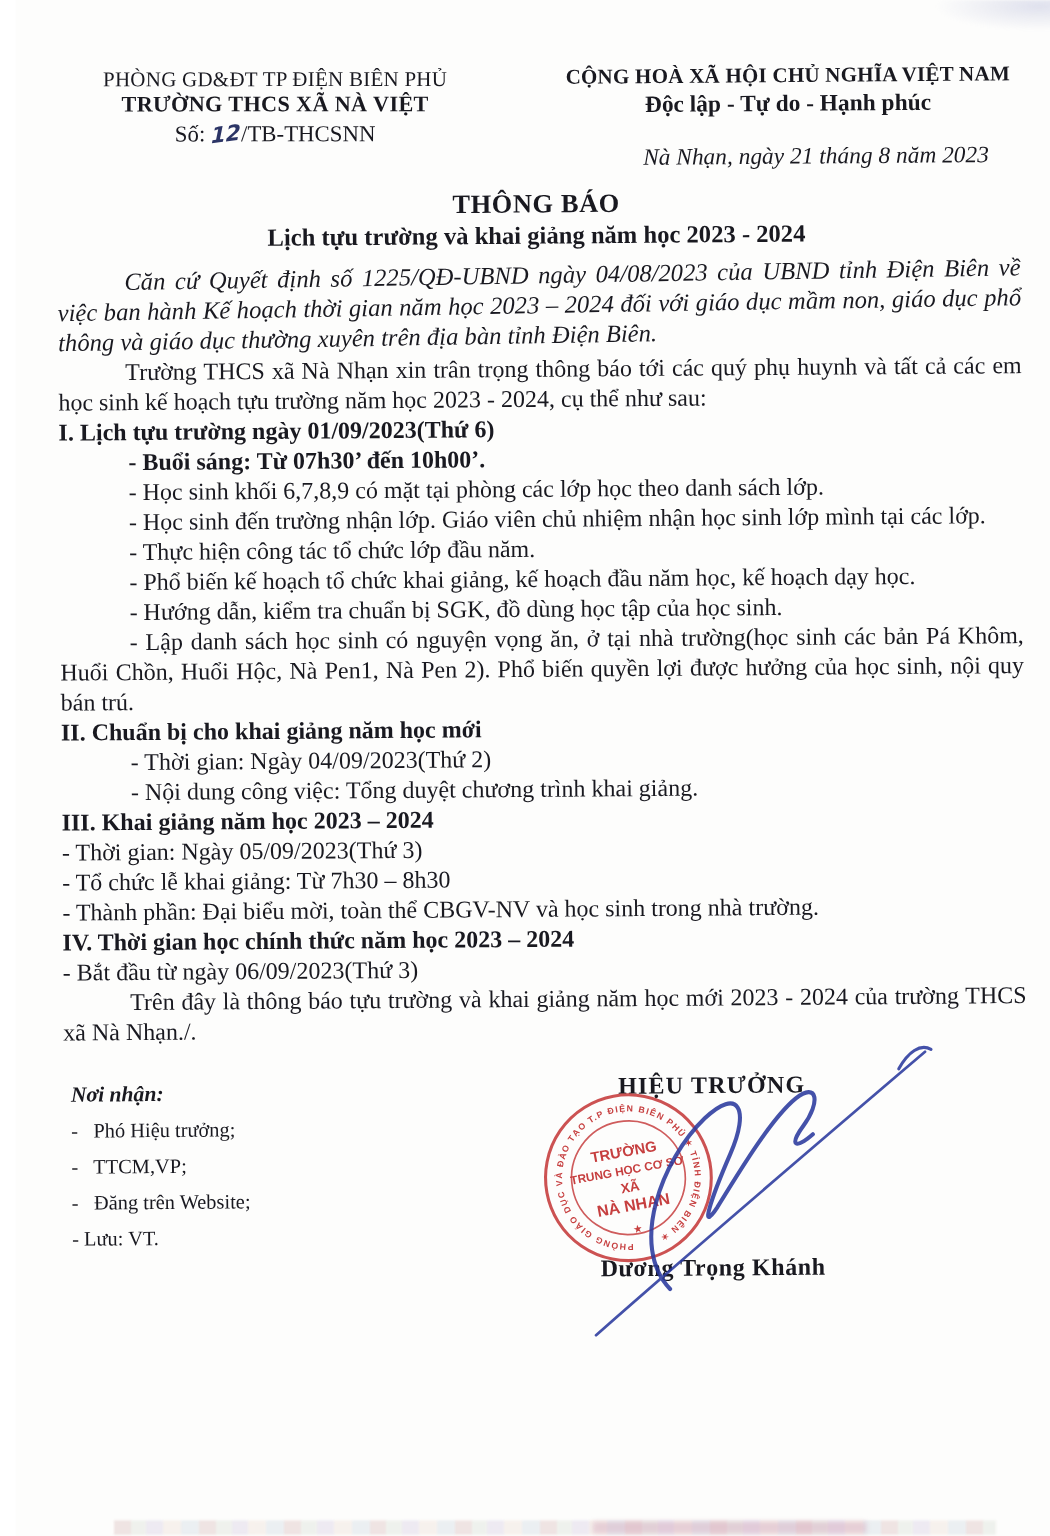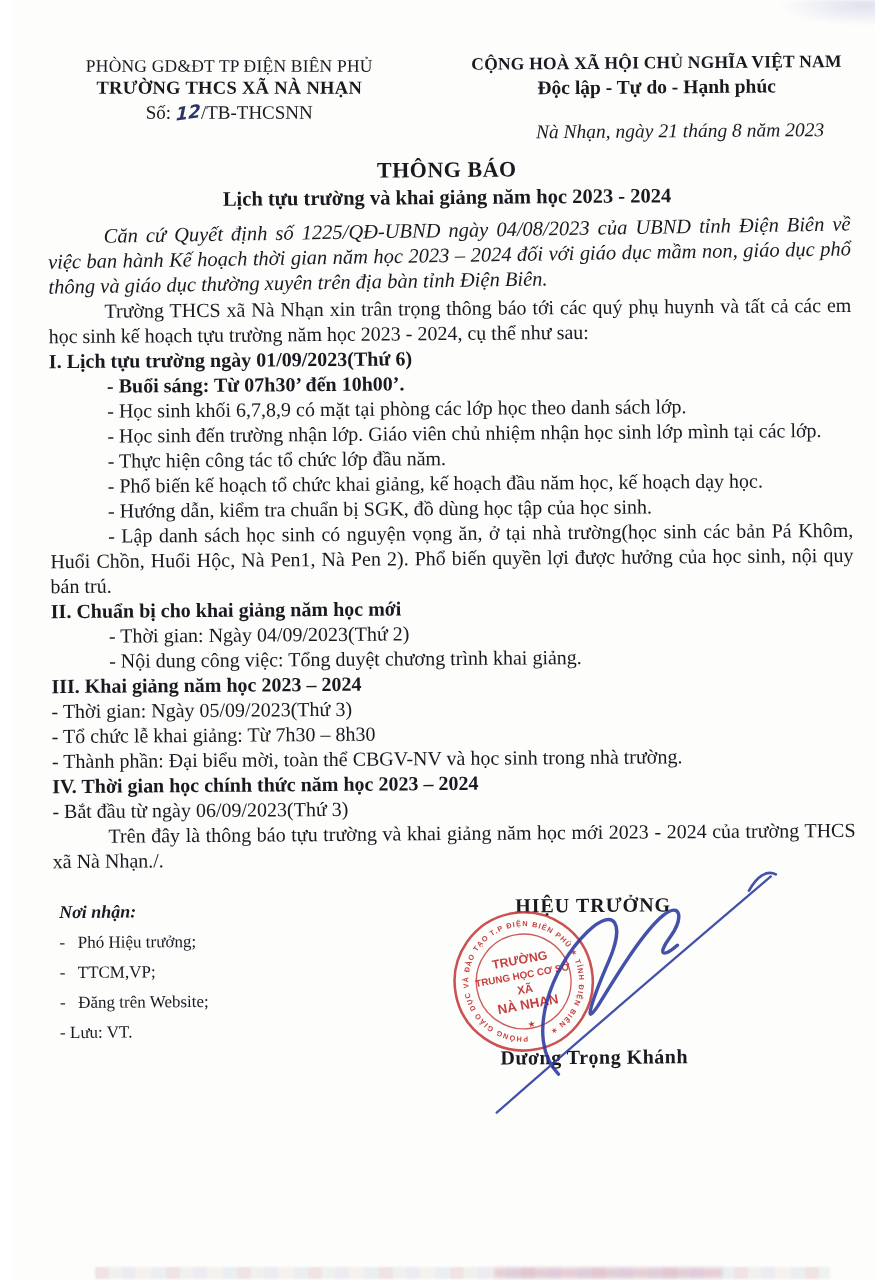--- a/index.html
+++ b/index.html
@@ -62,21 +62,21 @@
 <body>
 
 <div class="sheet">
   <div class="corner-speckle"></div>
 
   <div class="content">
 
     <div class="doc-header">
       <div class="hdr-left">
         <div class="hdr-l1">PHÒNG GD&amp;ĐT TP ĐIỆN BIÊN PHỦ</div>
-        <div class="hdr-l2">TRƯỜNG  THCS XÃ NÀ NHẠN</div>
+        <div class="hdr-l2">TRƯỜNG  THCS XÃ NÀ VIỆT</div>
         <div class="hdr-l3"><span>Số: </span><span class="hand-num">12</span><span>/TB-THCSNN</span></div>
       </div>
       <div class="hdr-right">
         <div class="hdr-r1">CỘNG HOÀ XÃ HỘI CHỦ NGHĨA VIỆT NAM</div>
         <div class="hdr-r2">Độc lập - Tự do - Hạnh phúc</div>
         <div class="dateline">Nà Nhạn, ngày 21 tháng 8 năm 2023</div>
       </div>
     </div>
 
     <div class="title-block">

